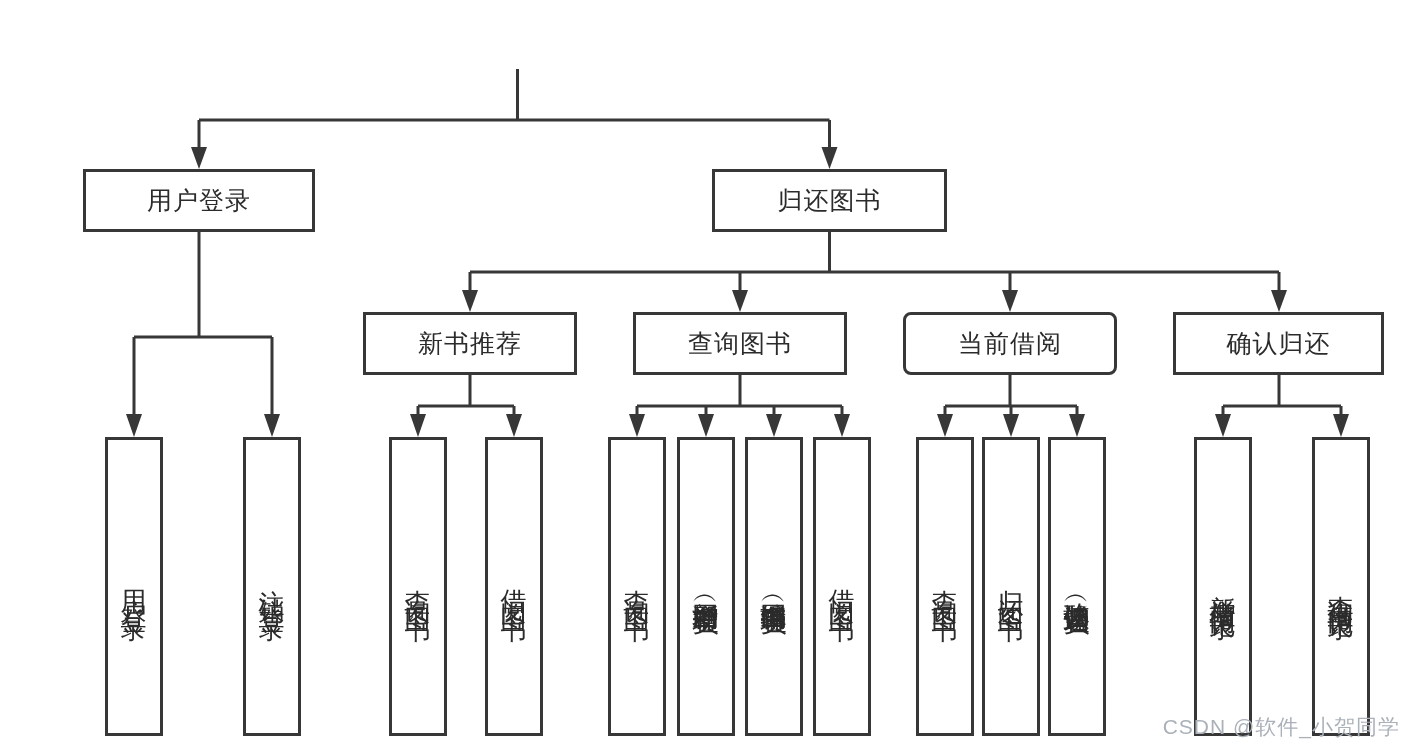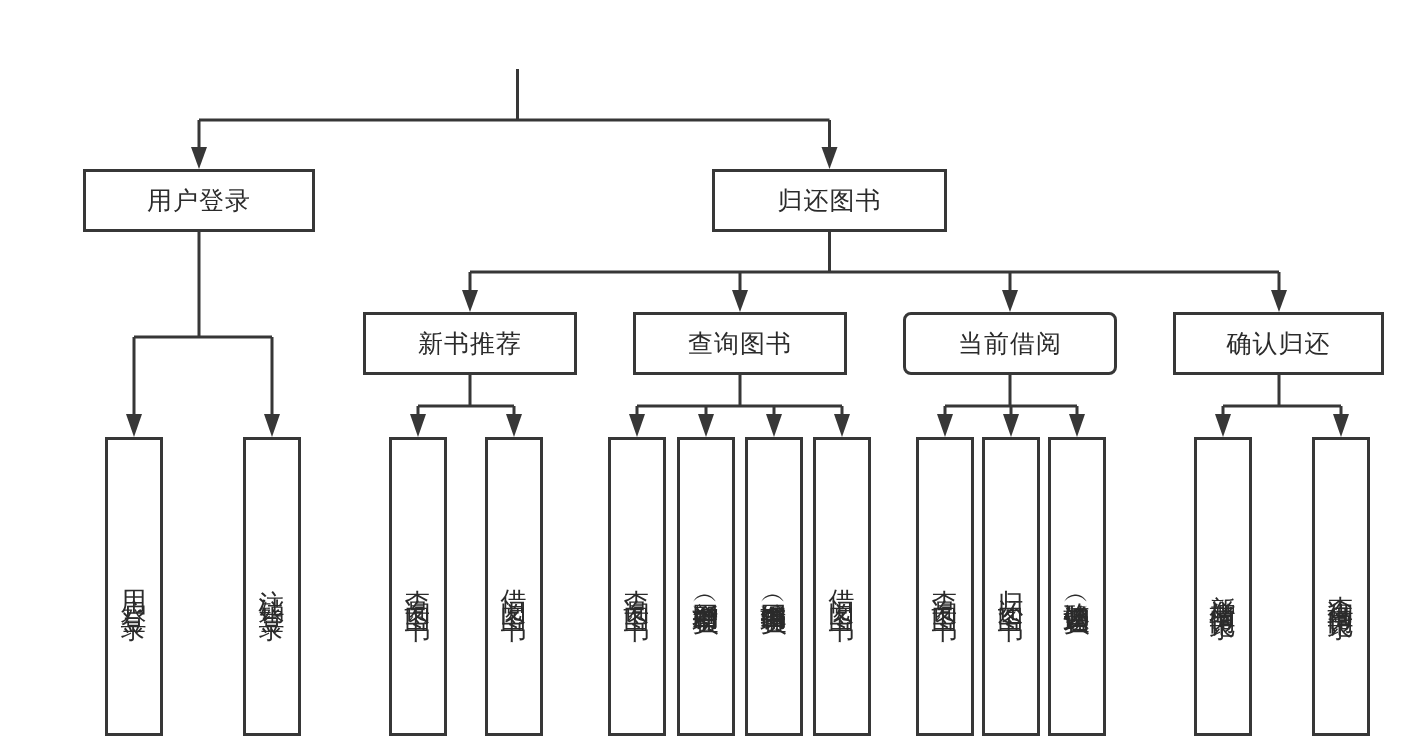--- a/index.html
+++ b/index.html
@@ -140,14 +140,15 @@
     <span>确认归还（管理员）</span>
   </div>
 
   <div class="vbox medium" style="left:1194px;top:437px;width:58px;height:299px;">
     <span>新增借阅记录</span>
   </div>
   <div class="vbox medium" style="left:1312px;top:437px;width:58px;height:299px;">
     <span>查询借阅记录</span>
   </div>
 
+  <div class="watermark">CSDN @软件_小贺同学</div>
 
 </div>
 
 </body></html>

